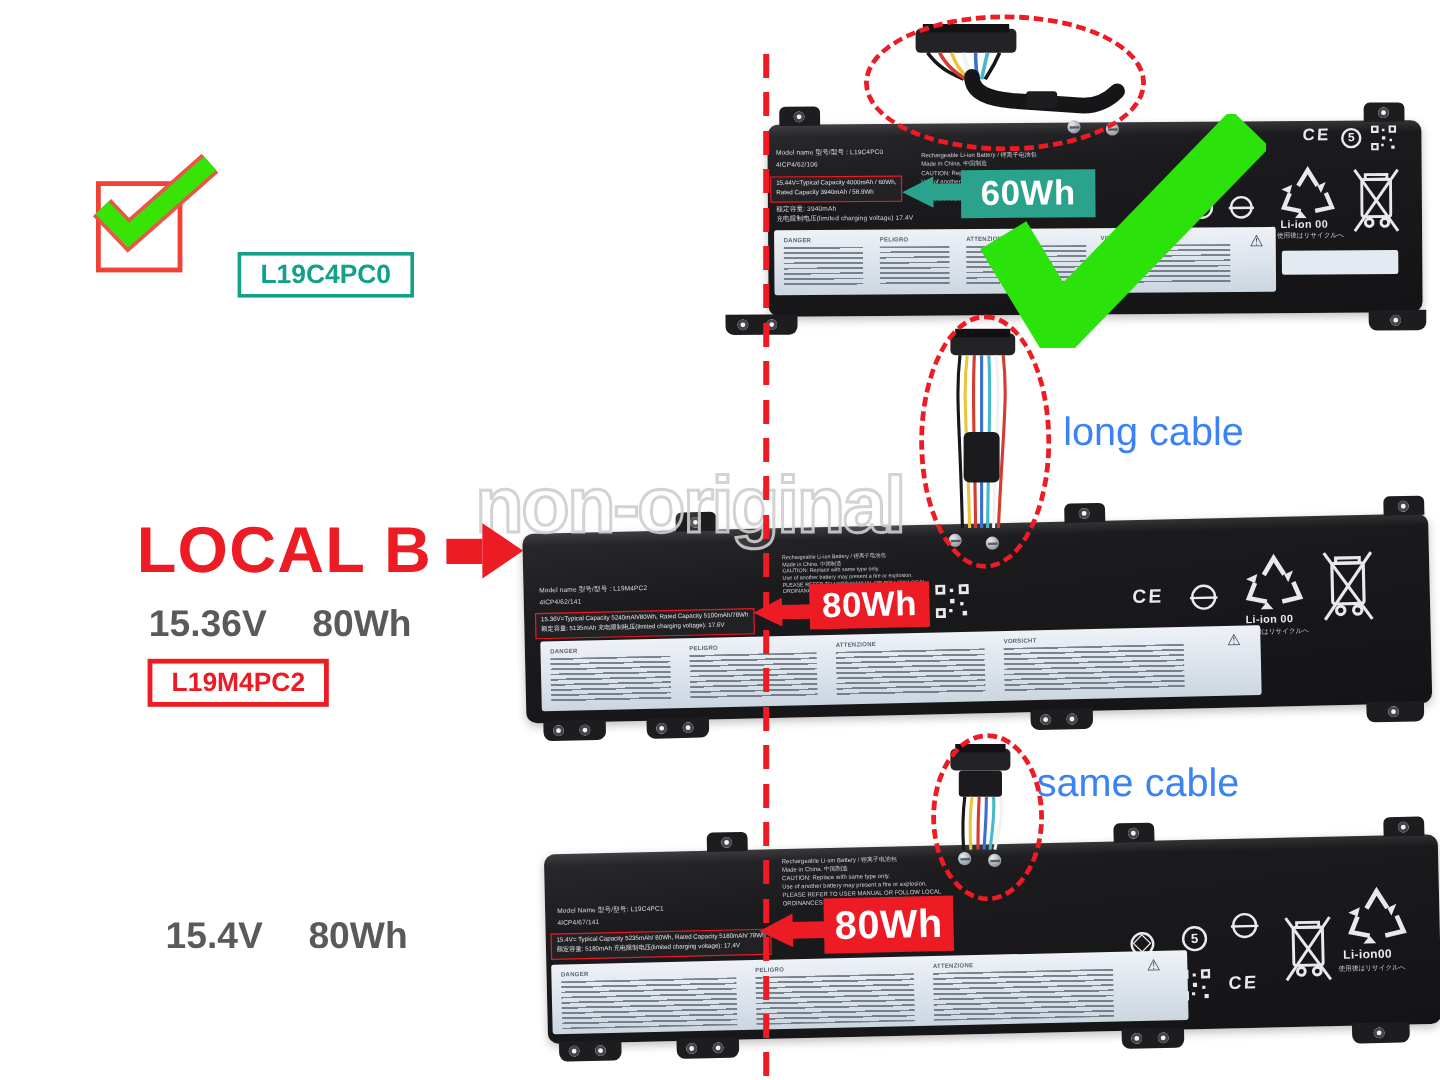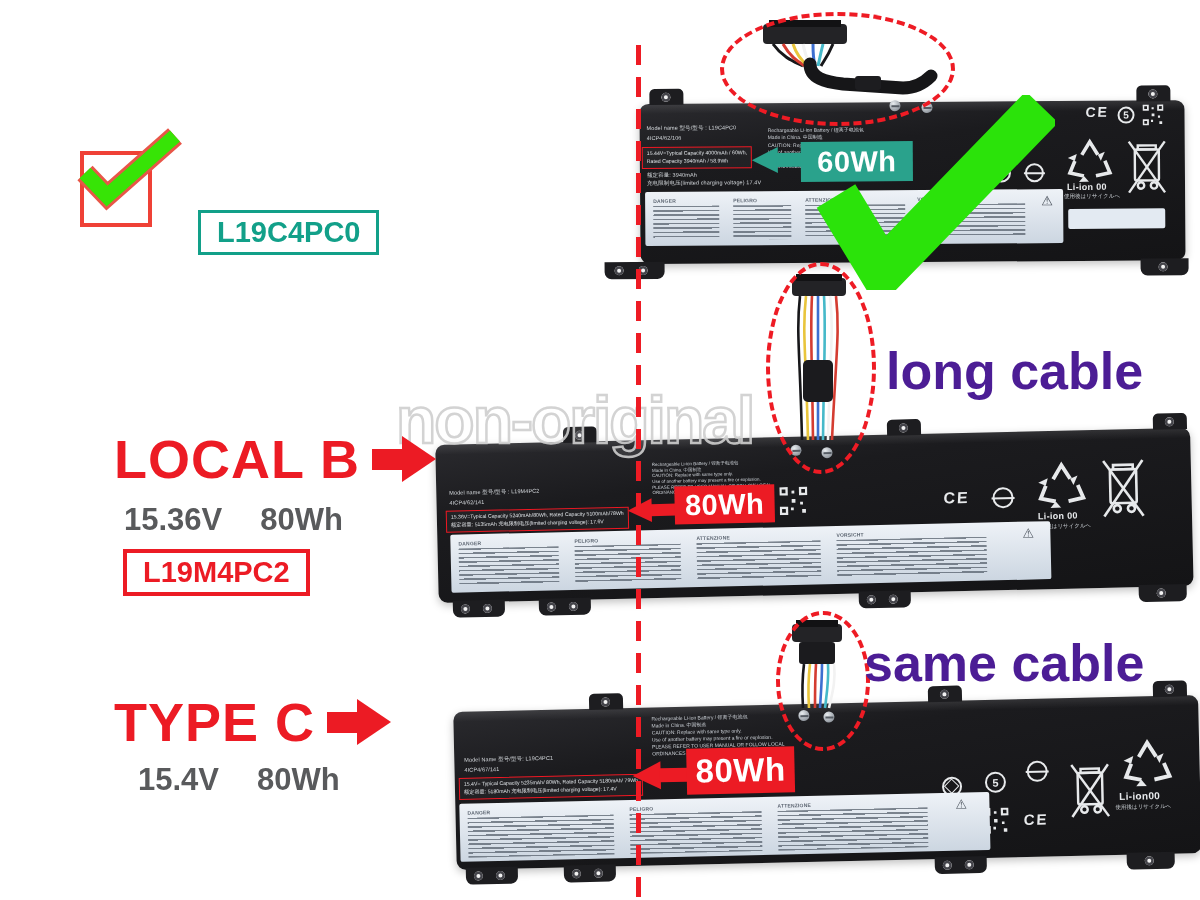--- a/index.html
+++ b/index.html
@@ -49,24 +49,24 @@
   .wm2{position:absolute;left:506px;top:444px;font-size:44px;font-weight:700;letter-spacing:6px;
         color:rgba(116,156,205,.55);z-index:3;white-space:nowrap;}
   .title{position:absolute;font-weight:800;font-size:54px;letter-spacing:1px;display:flex;
         align-items:center;gap:12px;z-index:8;white-space:nowrap;}
   .t-teal{color:#12a089;}  .t-red{color:#ec1b24;}
   .ta{display:flex;align-items:center;}
   .ta .s{display:block;}
   .ta .p{display:block;width:0;height:0;}
   .specs{position:absolute;font-weight:700;font-size:31px;color:#595a5c;z-index:8;white-space:nowrap;}
   .specs .v{margin-right:38px;}
-  .modelbox{position:absolute;font-weight:800;font-size:29px;padding:3px 16px;z-index:8;white-space:nowrap;background:#fff;}
+  .modelbox{position:absolute;font-weight:800;font-size:22px;padding:3px 16px;z-index:8;white-space:nowrap;background:#fff;}
   .mb-teal{color:#12a089;border:3px solid #12a089;}
   .mb-red{color:#ec1b24;border:4px solid #ec1b24;}
-  .cablelabel{position:absolute;color:#4c1d95;font-weight:700;font-size:52px;z-index:8;white-space:nowrap;}
+  .cablelabel{position:absolute;color:#3b82f6;font-weight:400;font-size:33px;z-index:8;white-space:nowrap;}
   .checkbox{position:absolute;left:80px;top:151px;width:64px;height:68px;background:#fff;
         border:4px solid #ef4136;z-index:7;}
   svg{display:block;}
 </style>
 </head>
 <body>
 
 <div class="canvas">
 
   <div class="wm1">non-original</div>
@@ -467,25 +467,18 @@
       <span class="s" style="width:30px;height:21px;background:#ec1b24;"></span>
       <span class="p" style="border-top:23px solid transparent;border-bottom:23px solid transparent;border-left:34px solid #ec1b24;"></span>
     </span>
   </div>
   <div class="specs" style="left:124px;top:502px;">
     <span class="v">15.36V</span><span>80Wh</span>
   </div>
   <div class="modelbox mb-red" style="left:123px;top:549px;">L19M4PC2</div>
   <div class="cablelabel" style="left:886px;top:341px;">long cable</div>
 
-  <div class="title t-red" style="left:114px;top:691px;">
-    <span>TYPE C</span>
-    <span class="ta">
-      <span class="s" style="width:30px;height:21px;background:#ec1b24;"></span>
-      <span class="p" style="border-top:23px solid transparent;border-bottom:23px solid transparent;border-left:34px solid #ec1b24;"></span>
-    </span>
-  </div>
   <div class="specs" style="left:138px;top:762px;">
     <span class="v">15.4V</span><span>80Wh</span>
   </div>
   <div class="cablelabel" style="left:864px;top:633px;">same cable</div>
 
 </div>
 
 </body></html>

